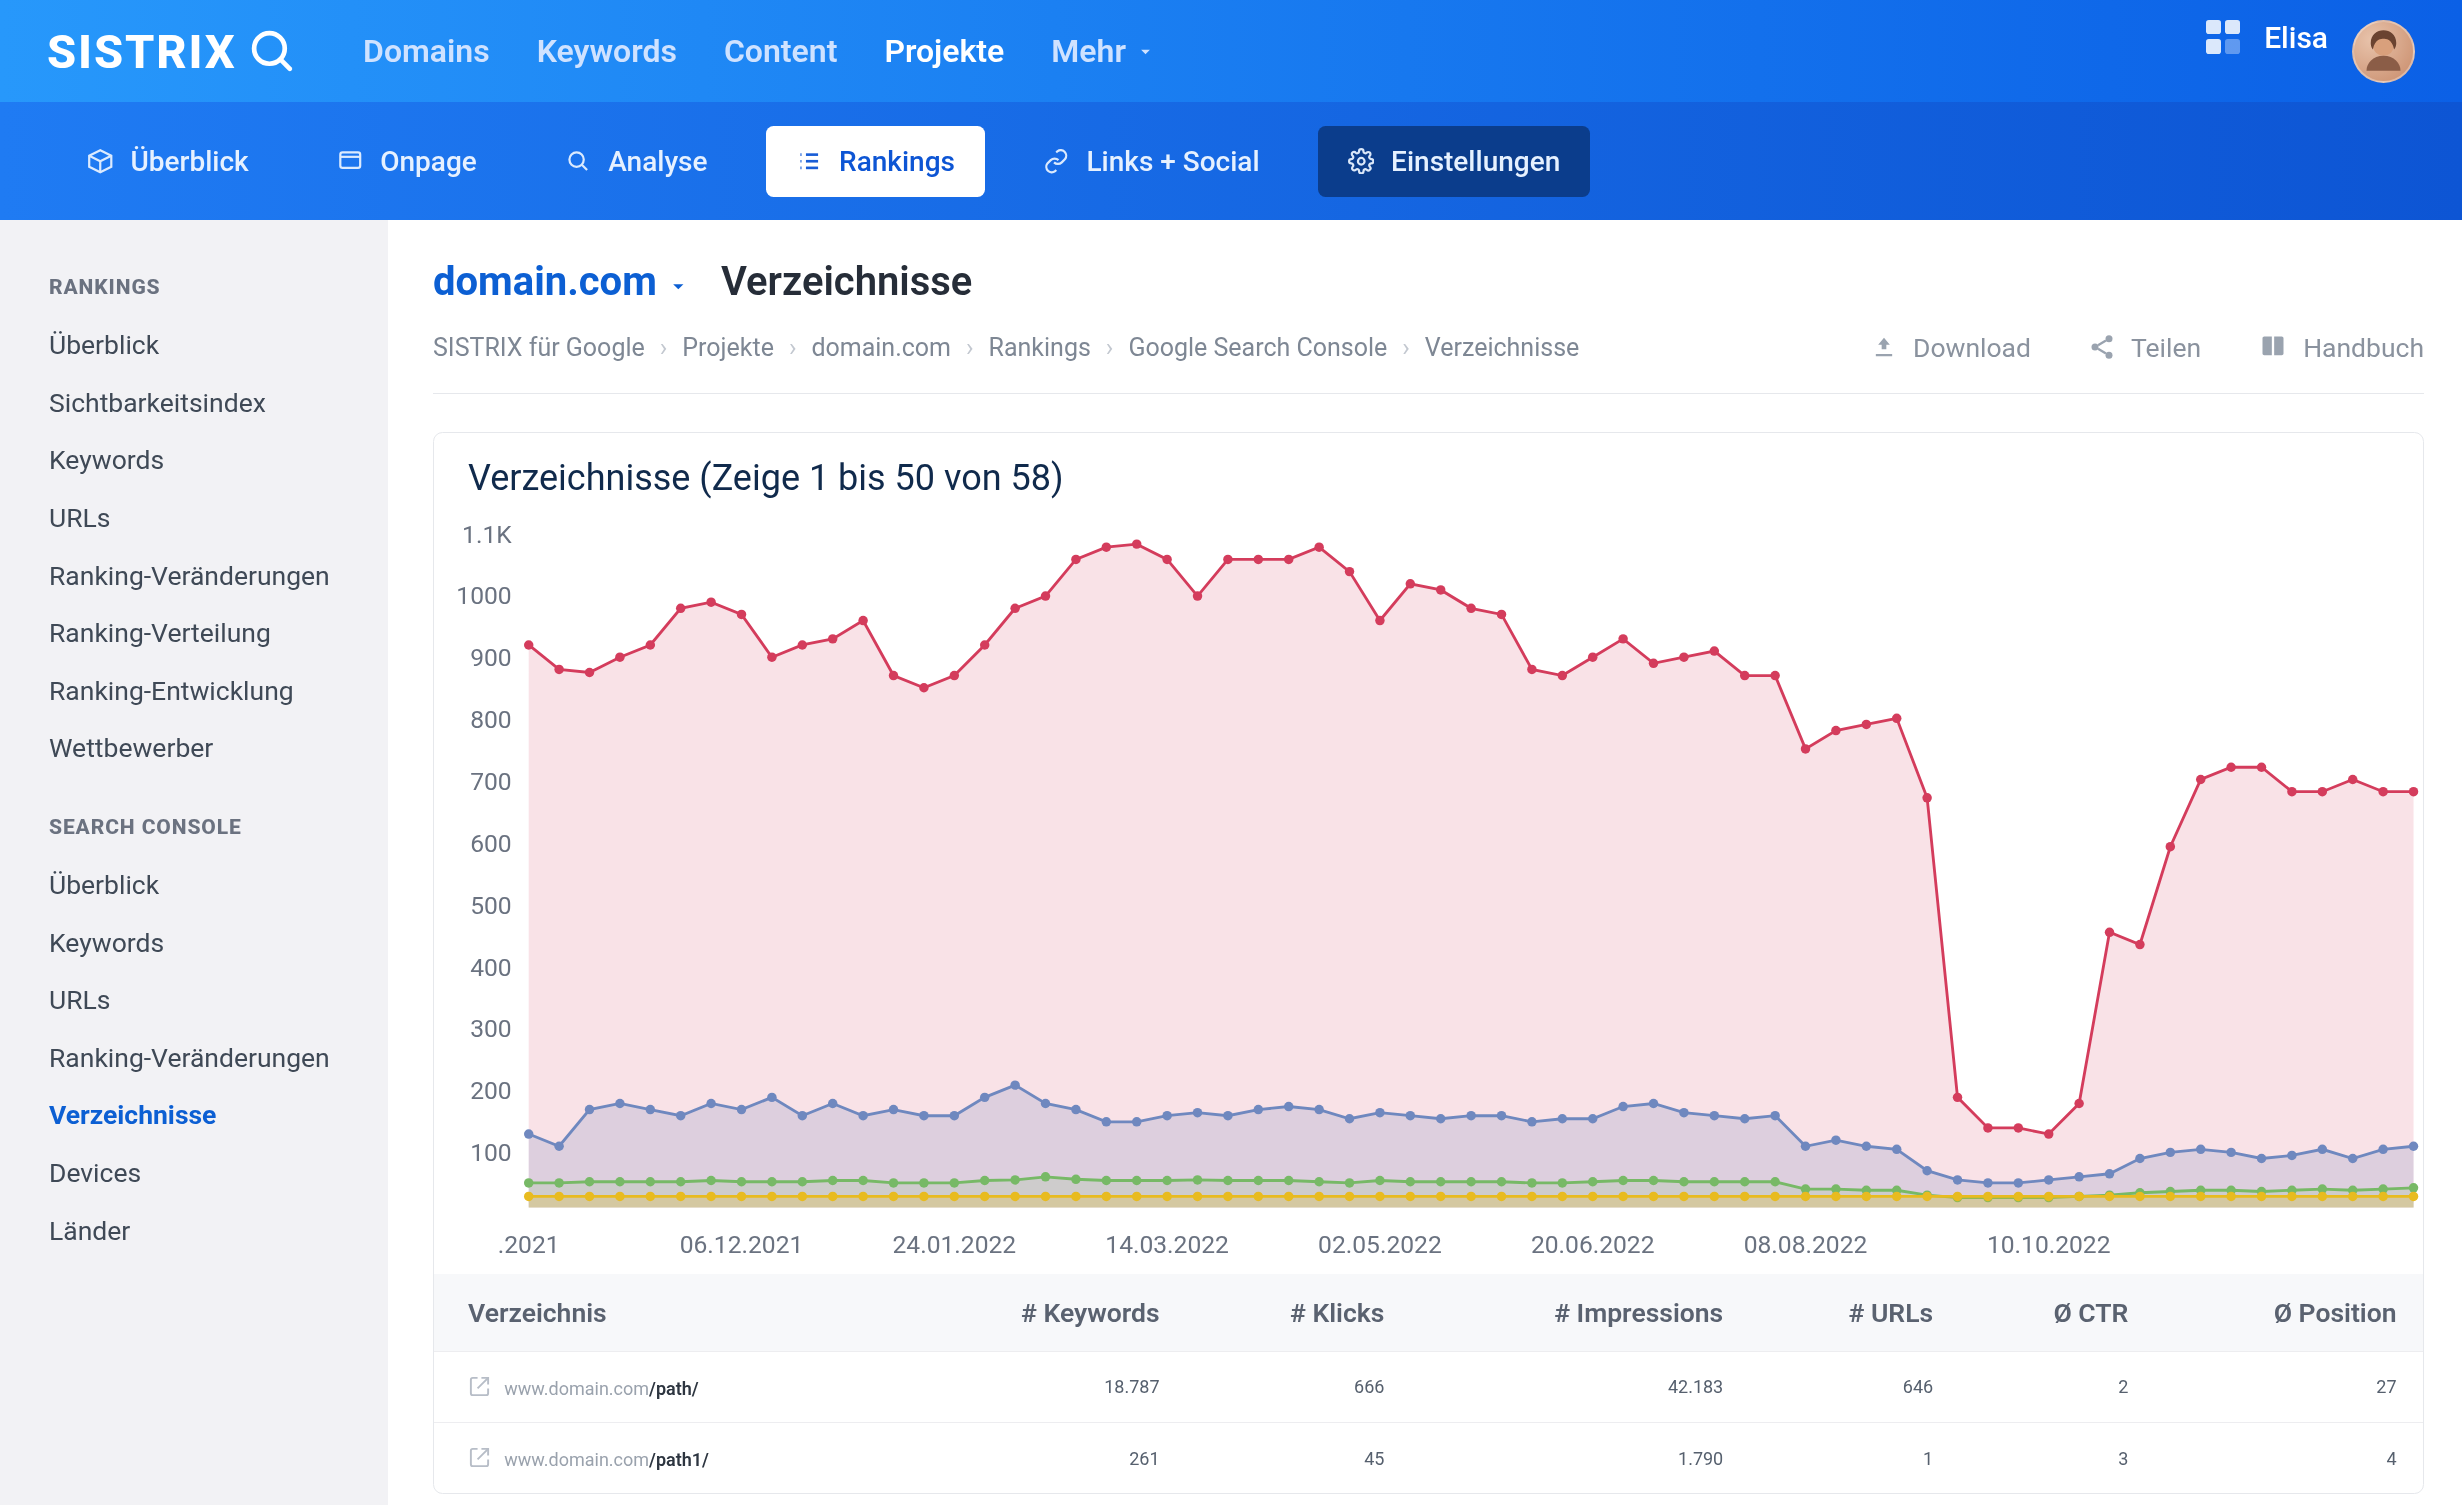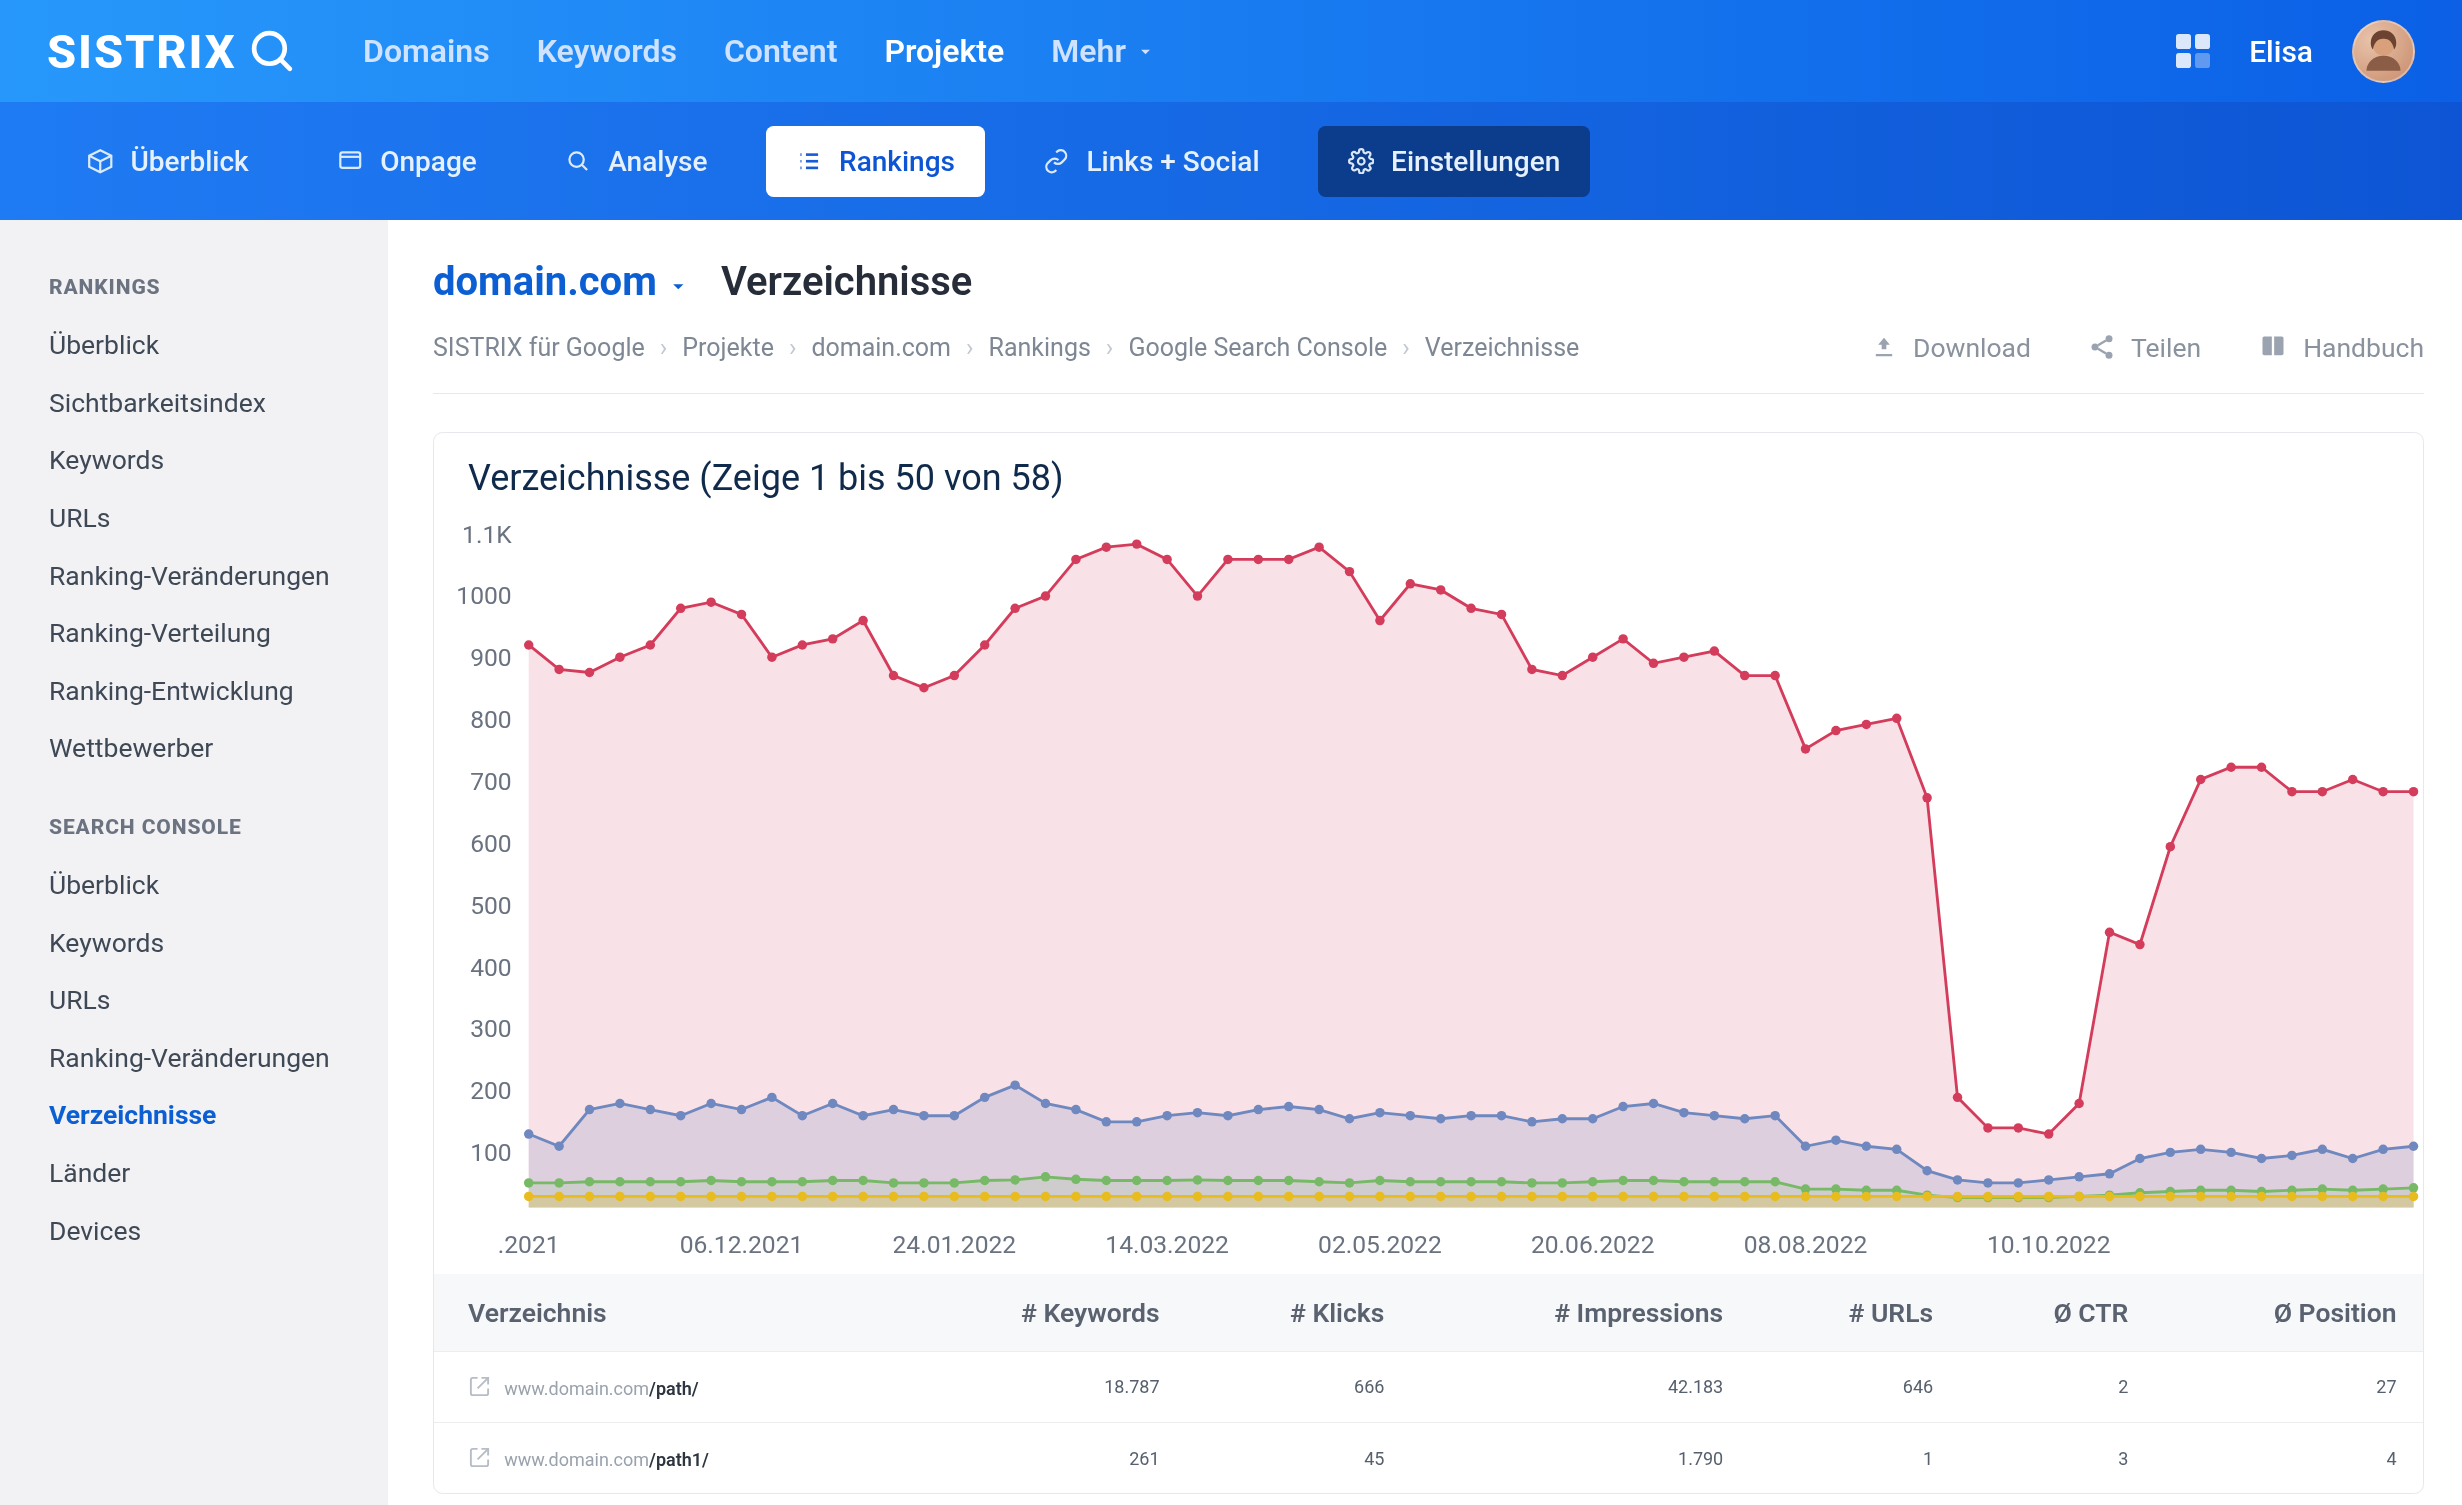--- a/index.html
+++ b/index.html
@@ -32,21 +32,21 @@
     background:linear-gradient(90deg,var(--blue-gradient-start),var(--blue-gradient-end));
     color:#fff;display:flex;align-items:center;padding:0 47px;position:relative
   }
   .logo{display:flex;align-items:center;gap:11.4px;margin-right:66px}
   .logo-text{font-weight:800;font-size:47px;letter-spacing:1.9px;color:#fff}
   .loupe{display:inline-flex}
   .mainmenu{display:flex;gap:47px;align-items:center}
   .mainmenu a{font-size:32px;font-weight:600;color:var(--nav-text-muted);text-decoration:none}
   .mainmenu a.active{color:#fff}
   .mehr{display:flex;align-items:center;gap:9.5px}
-  .top-right{margin-left:auto;display:flex;align-items:center;gap:39px}
+  .top-right{margin-left:auto;display:flex;align-items:flex-start;gap:24px}
   .grid-icon{width:34px;height:34px;display:grid;grid-template-columns:1fr 1fr;grid-template-rows:1fr 1fr;gap:4.7px;opacity:.85}
   .grid-icon span{background:#fff;border-radius:2.8px}
   .grid-icon span:last-child{opacity:.4}
   .username{font-size:30px;color:#fff;font-weight:500}
   .avatar{width:63px;height:63px;border-radius:50%;background:radial-gradient(circle at 30% 30%,#e8c3ab,#c88b6a);border:2.8px solid #ffffff55;display:flex;align-items:center;justify-content:center;overflow:hidden}
   .avatar svg{width:51px;height:51px}
 
   
   .subnav{
     height:118px;
@@ -211,22 +211,22 @@
     <a class="side-item">Ranking-Verteilung</a>
     <a class="side-item">Ranking-Entwicklung</a>
     <a class="side-item">Wettbewerber</a>
 
     <div class="side-heading">SEARCH CONSOLE</div>
     <a class="side-item">Überblick</a>
     <a class="side-item">Keywords</a>
     <a class="side-item">URLs</a>
     <a class="side-item">Ranking-Veränderungen</a>
     <a class="side-item active">Verzeichnisse</a>
+    <a class="side-item">Devices</a>
     <a class="side-item">Länder</a>
-    <a class="side-item">Devices</a>
   </aside>
 
   <main class="content">
     <div class="page-head">
       <span class="domain">
         <span>domain.com</span>
         <svg class="chev" width="24.6" height="24.6" viewBox="0 0 24 24" fill="#0c5fd3">
             <path d="M7 10l5 5 5-5z"></path>
           </svg>
       </span>

